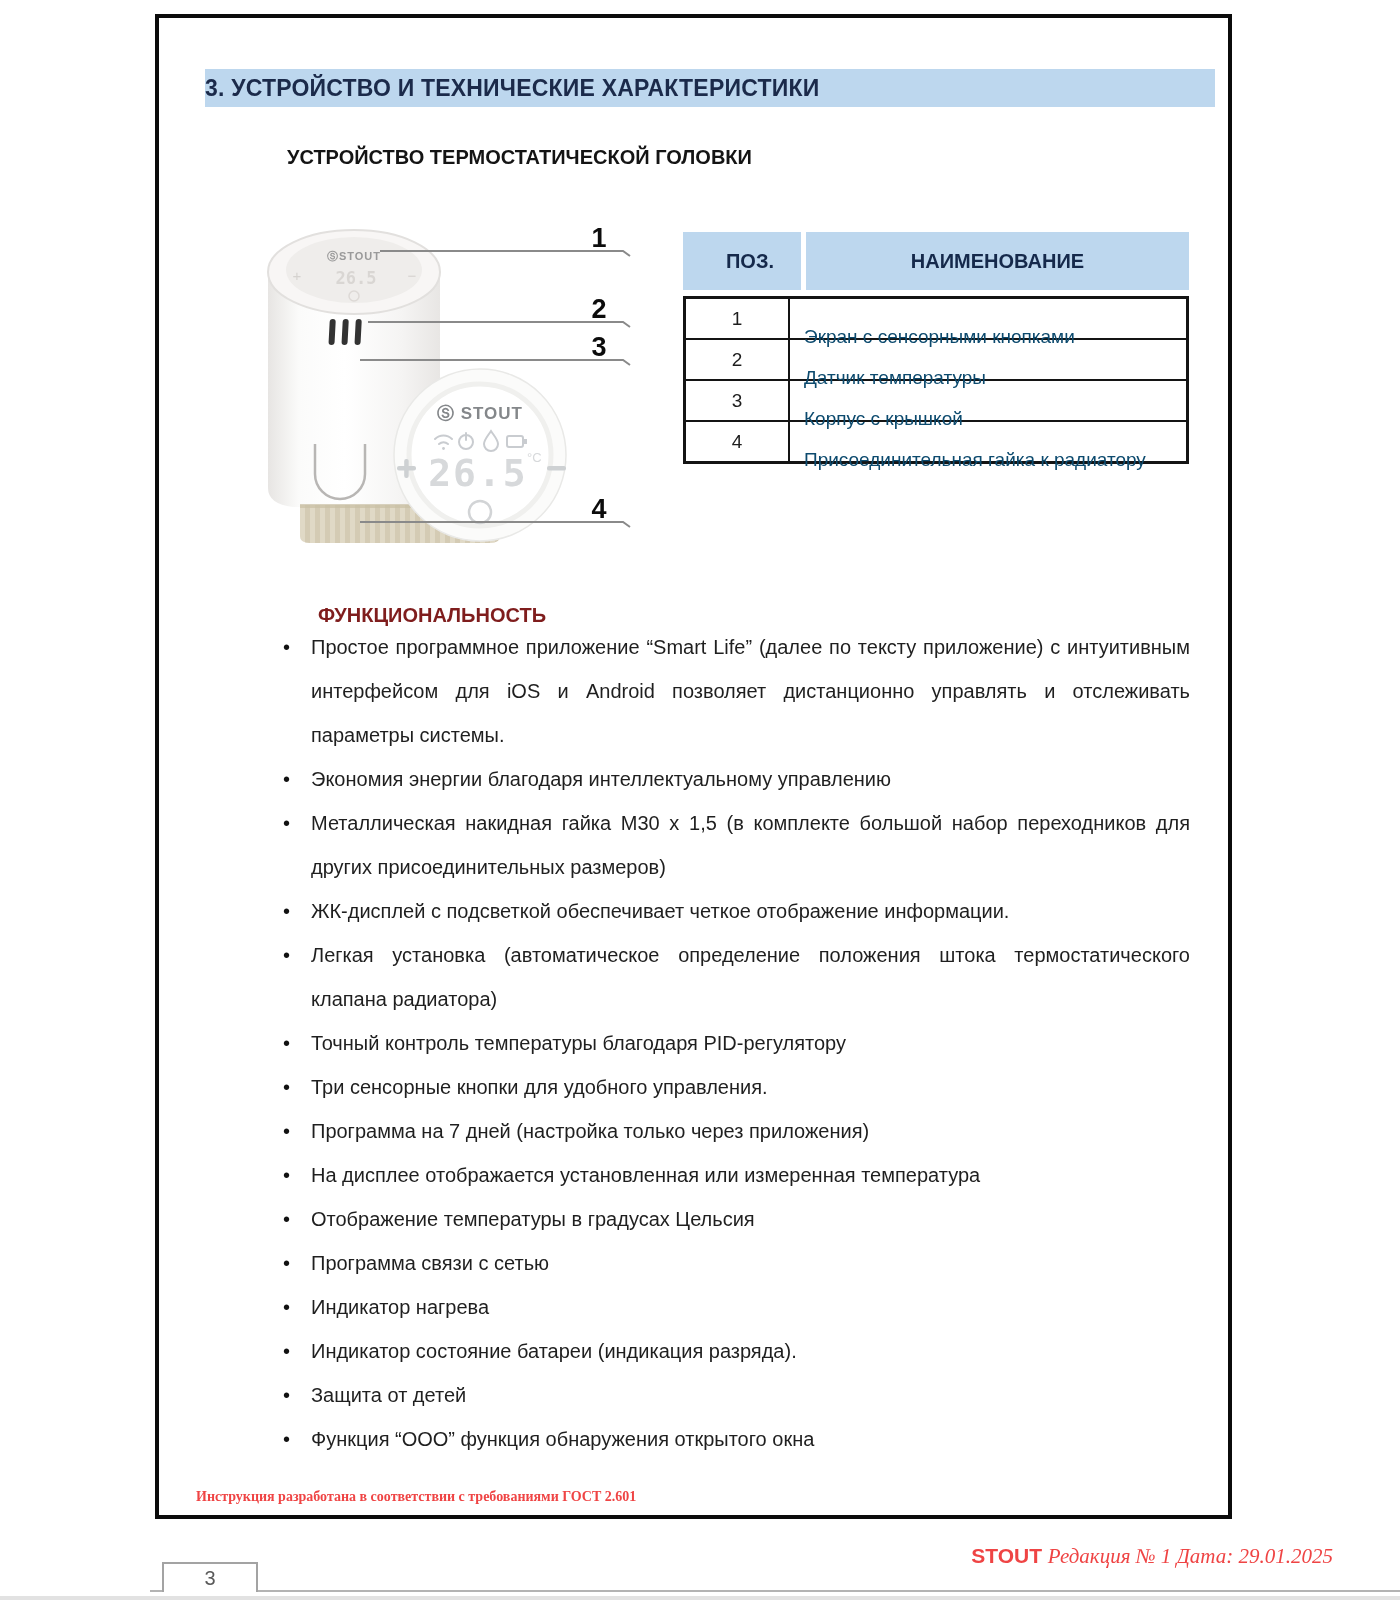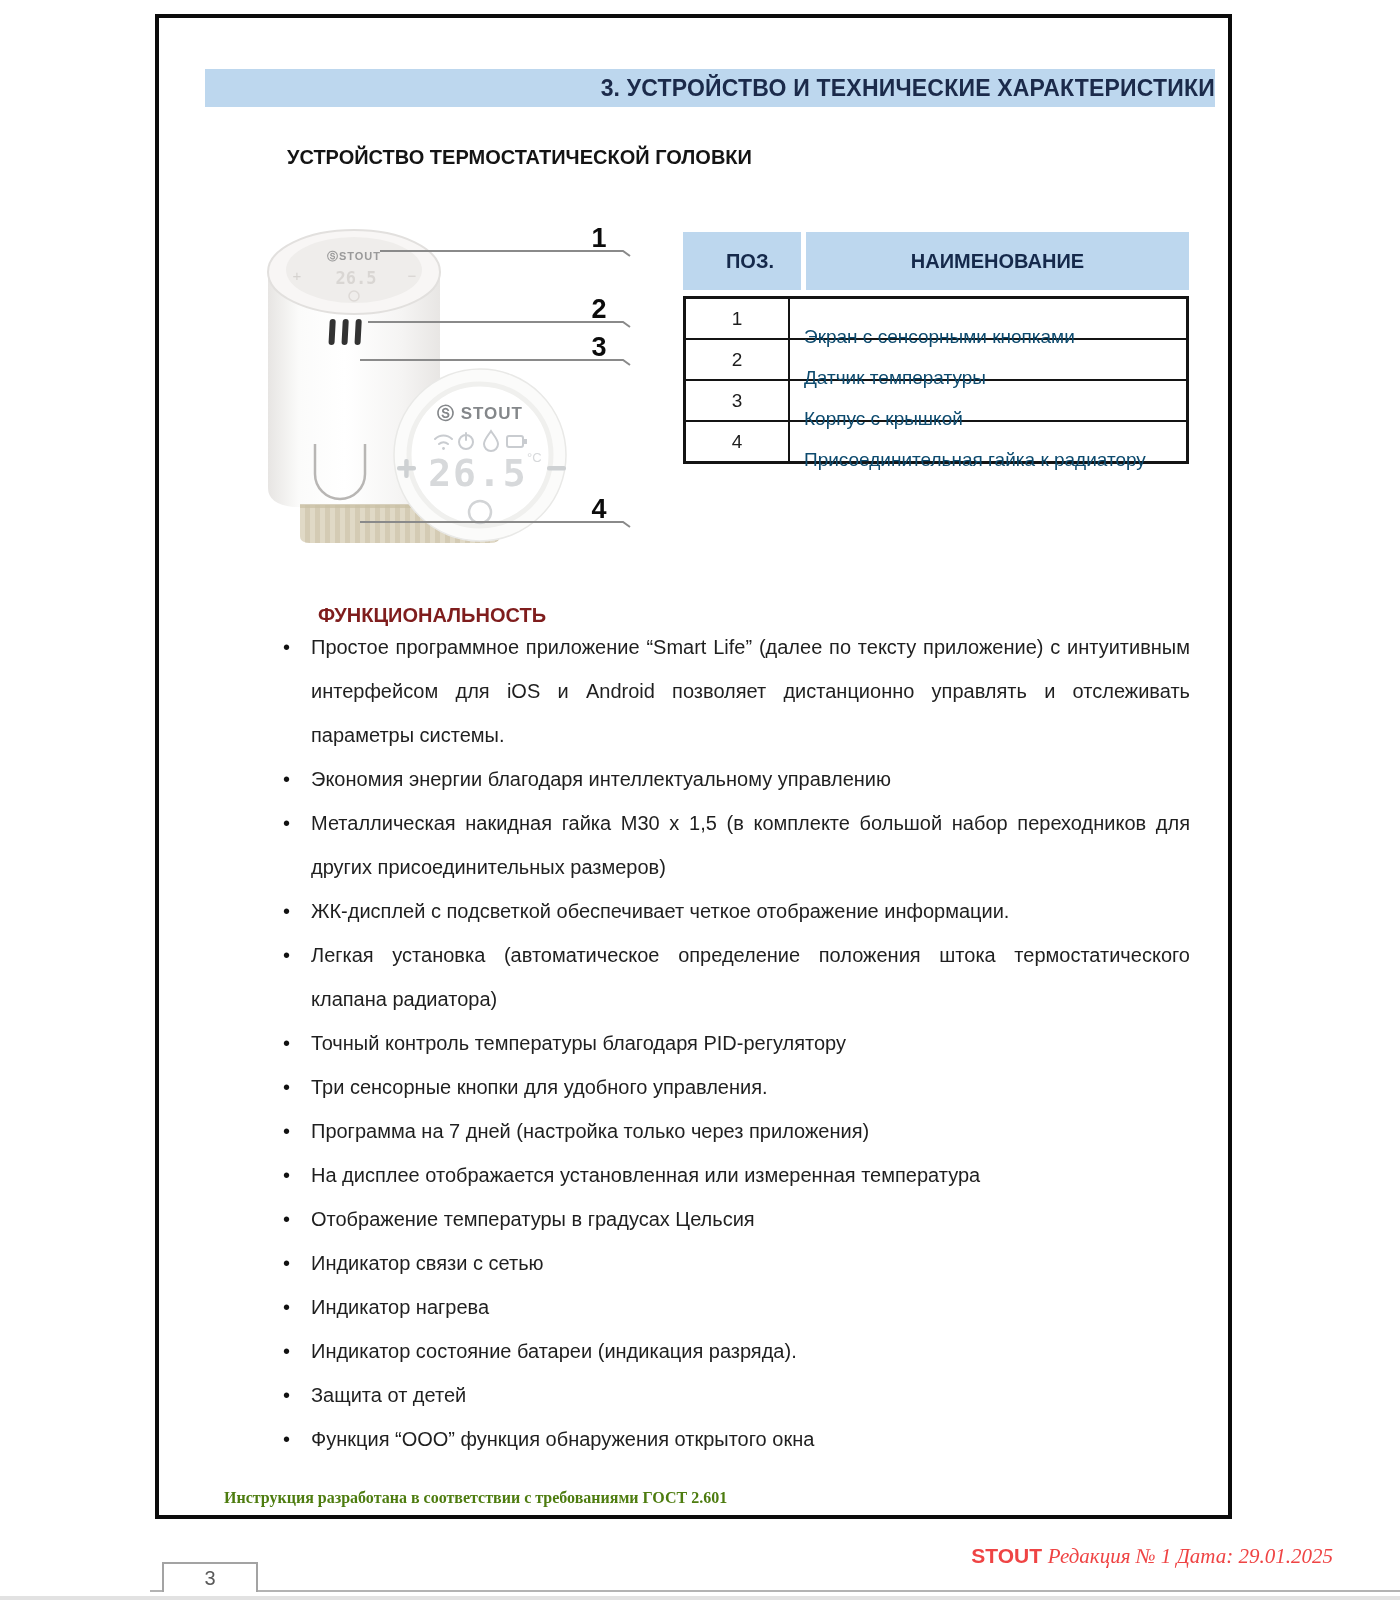--- a/index.html
+++ b/index.html
@@ -6,21 +6,21 @@
   .page {
     position:relative; width:1400px; height:1600px; background:#ffffff;
     font-family:"Liberation Sans", sans-serif; color:#1c1c1c; overflow:hidden;
   }
   .page-border {
     position:absolute; left:155px; top:14px; width:1077px; height:1505px;
     border:4px solid #0b0b0b; box-sizing:border-box; background:#ffffff;
   }
   .section-band {
     position:absolute; left:205px; top:69px; width:1010px; height:38px;
-    background:#bdd7ee; display:flex; align-items:center; justify-content:flex-end;
+    background:#bdd7ee; display:flex; align-items:center; justify-content:flex-start;
   }
   .section-band h1 {
     margin:0; font-size:23px; font-weight:bold; color:#1b2a4a; letter-spacing:0.2px;
   }
   .sub-title {
     position:absolute; left:287px; top:146px; font-size:20px; font-weight:bold; color:#141414;
   }
   
   .ptable { position:absolute; left:683px; top:232px; width:506px; }
   .ptable .thead { display:flex; gap:5px; height:58px; margin-bottom:6px; }
@@ -49,22 +49,22 @@
     list-style:none; font-size:20px; color:#1f1f1f;
   }
   ul.features li {
     position:relative; padding-left:30px; line-height:44px; text-align:justify;
   }
   ul.features li::before {
     content:"\2022"; position:absolute; left:2px; top:0; font-size:20px; color:#111;
   }
   
   .gost-note {
-    position:absolute; left:224px; top:1489px; font-family:"Liberation Serif", serif;
-    font-weight:bold; font-size:16px; color:#4d7c0f;
+    position:absolute; left:196px; top:1489px; font-family:"Liberation Serif", serif;
+    font-weight:bold; font-size:14px; color:#ef4444;
   }
   .bottom-rule { position:absolute; left:150px; top:1590px; width:1250px; height:2px; background:#b3b3b3; }
   .bottom-strip { position:absolute; left:0; top:1596px; width:1400px; height:4px; background:#e2e2e2; }
   .page-tab {
     position:absolute; left:162px; top:1562px; width:96px; height:30px;
     border:2px solid #a3a3a3; border-bottom:none; box-sizing:border-box;
     display:flex; align-items:center; justify-content:center;
     font-size:20px; color:#595959; background:#ffffff;
   }
   .revision {
@@ -211,21 +211,21 @@
     <li>Простое программное приложение “Smart Life” (далее по тексту приложение) с интуитивным интерфейсом для iOS и Android позволяет дистанционно управлять и отслеживать параметры системы.</li>
     <li>Экономия энергии благодаря интеллектуальному управлению</li>
     <li>Металлическая накидная гайка М30 х 1,5 (в комплекте большой набор переходников для других присоединительных размеров)</li>
     <li>ЖК-дисплей с подсветкой обеспечивает четкое отображение информации.</li>
     <li>Легкая установка (автоматическое определение положения штока термостатического клапана радиатора)</li>
     <li>Точный контроль температуры благодаря PID-регулятору</li>
     <li>Три сенсорные кнопки для удобного управления.</li>
     <li>Программа на 7 дней (настройка только через приложения)</li>
     <li>На дисплее отображается установленная или измеренная температура</li>
     <li>Отображение температуры в градусах Цельсия</li>
-    <li>Индикатор связи с сетью</li>
+    <li>Программа связи с сетью</li>
     <li>Индикатор нагрева</li>
     <li>Индикатор состояние батареи (индикация разряда).</li>
     <li>Защита от детей</li>
     <li>Функция “ООО” функция обнаружения открытого окна</li>
   </ul>
 
   <div class="gost-note">Инструкция разработана в соответствии с требованиями ГОСТ 2.601</div>
 
   <div class="bottom-rule"></div>
   <div class="bottom-strip"></div>

